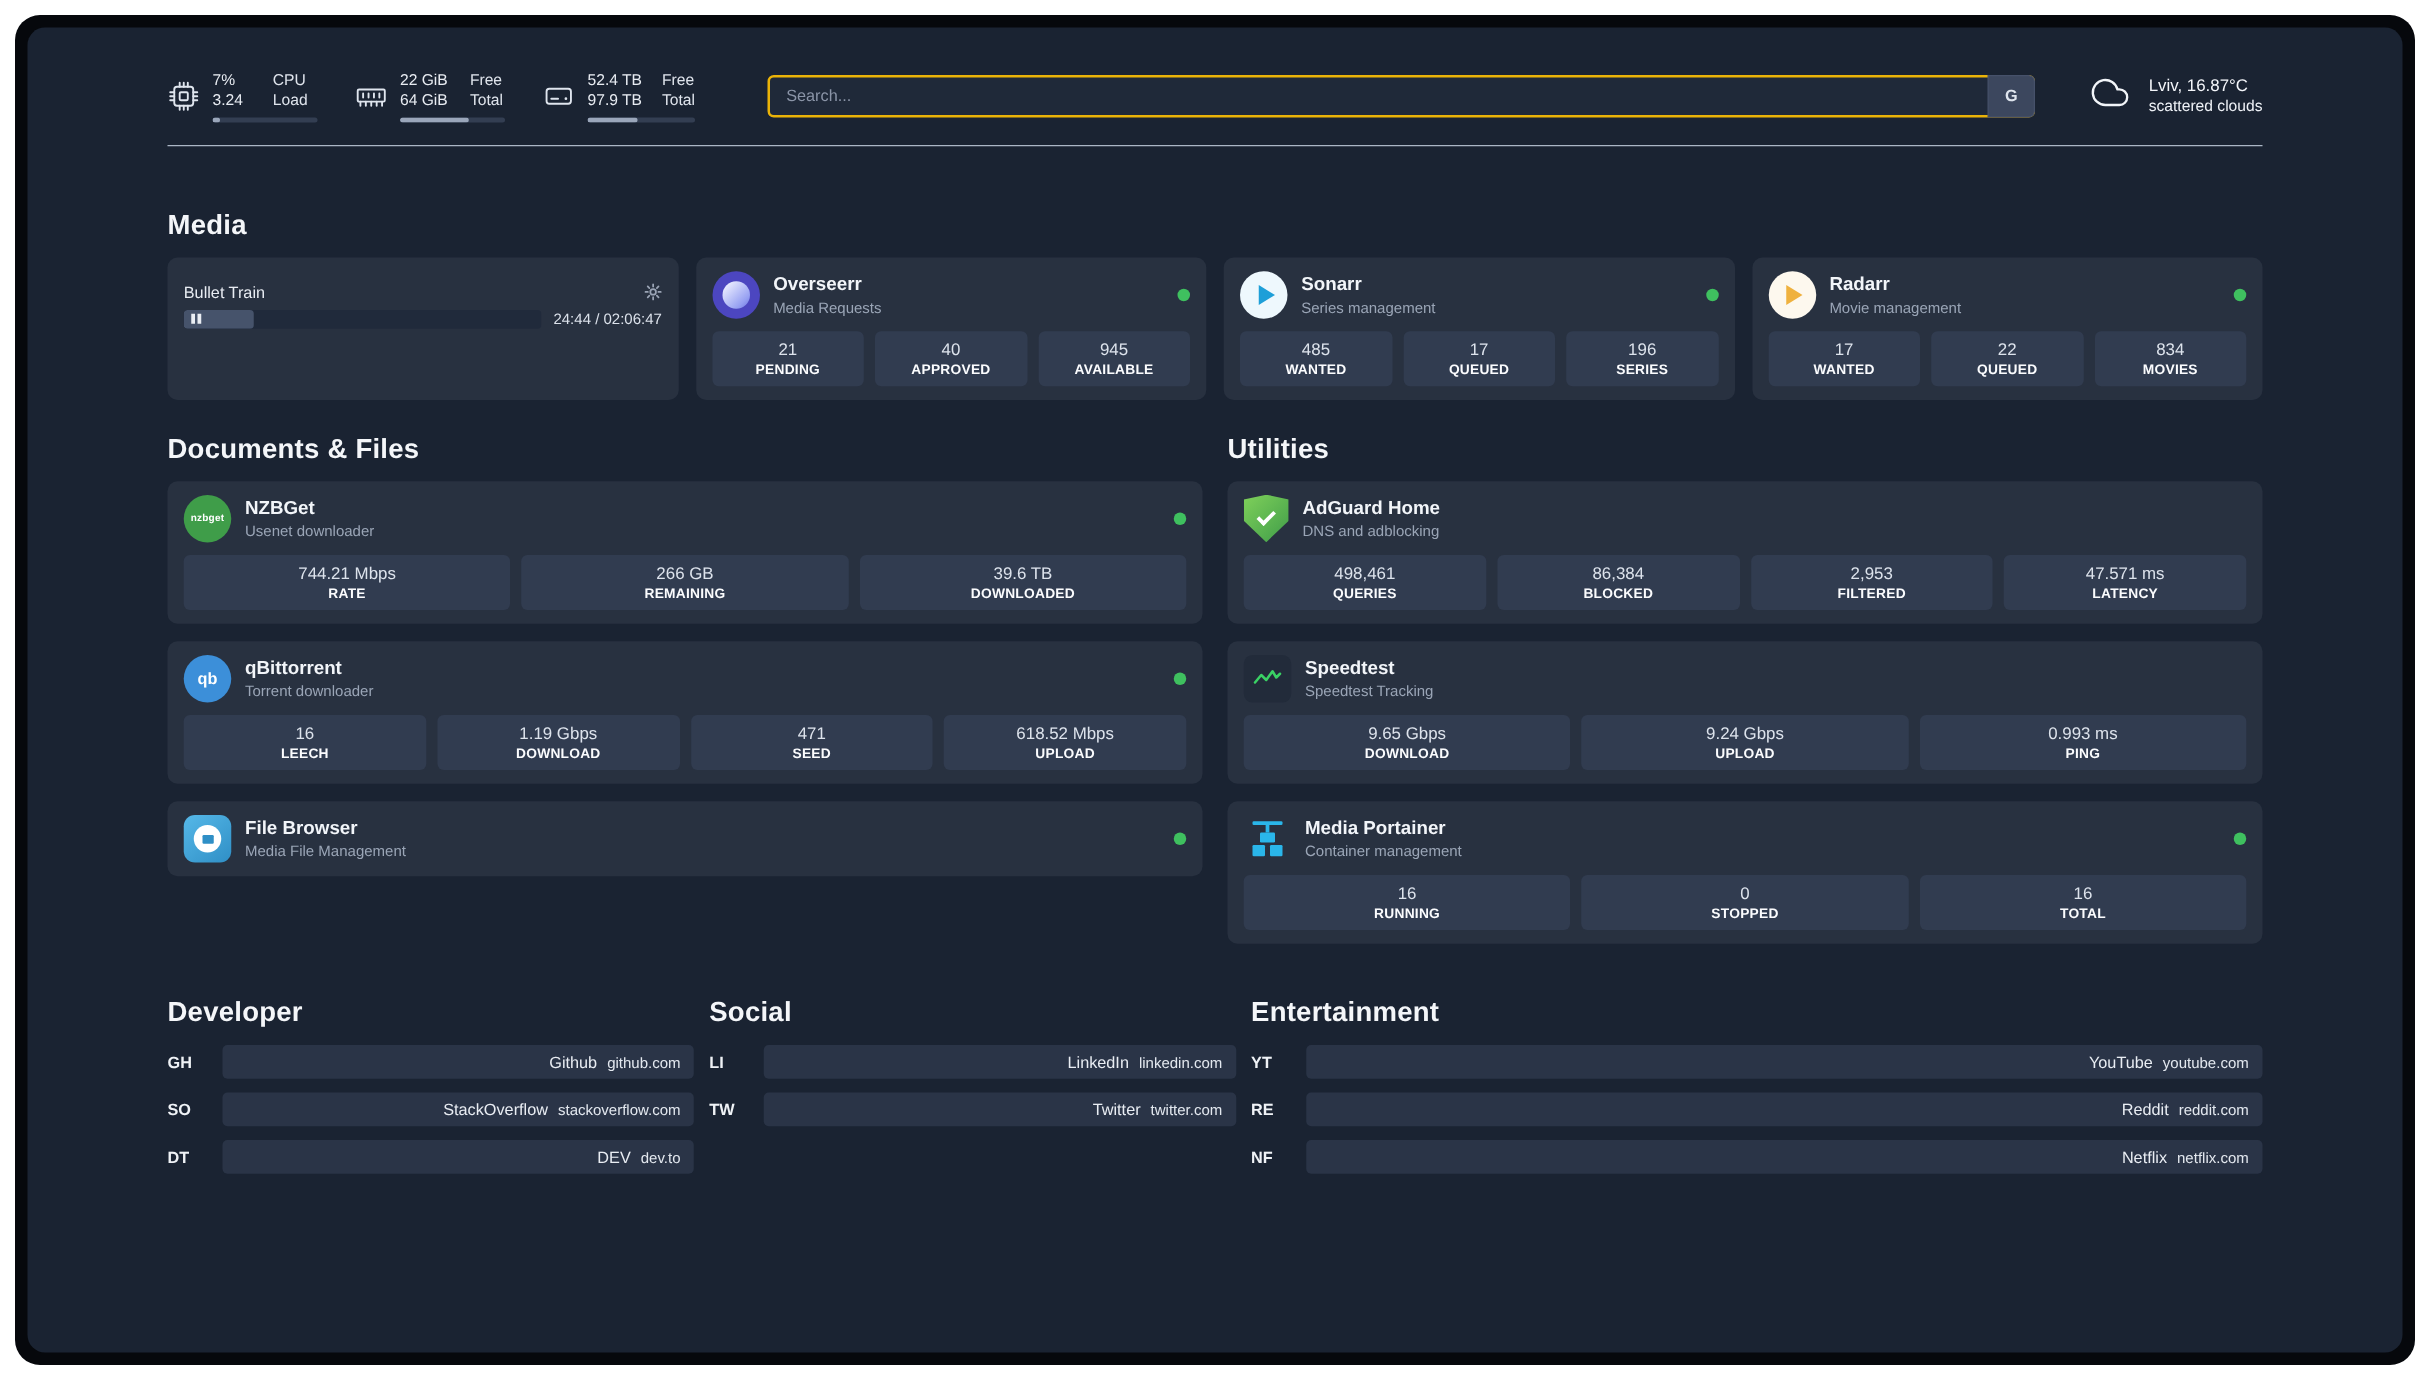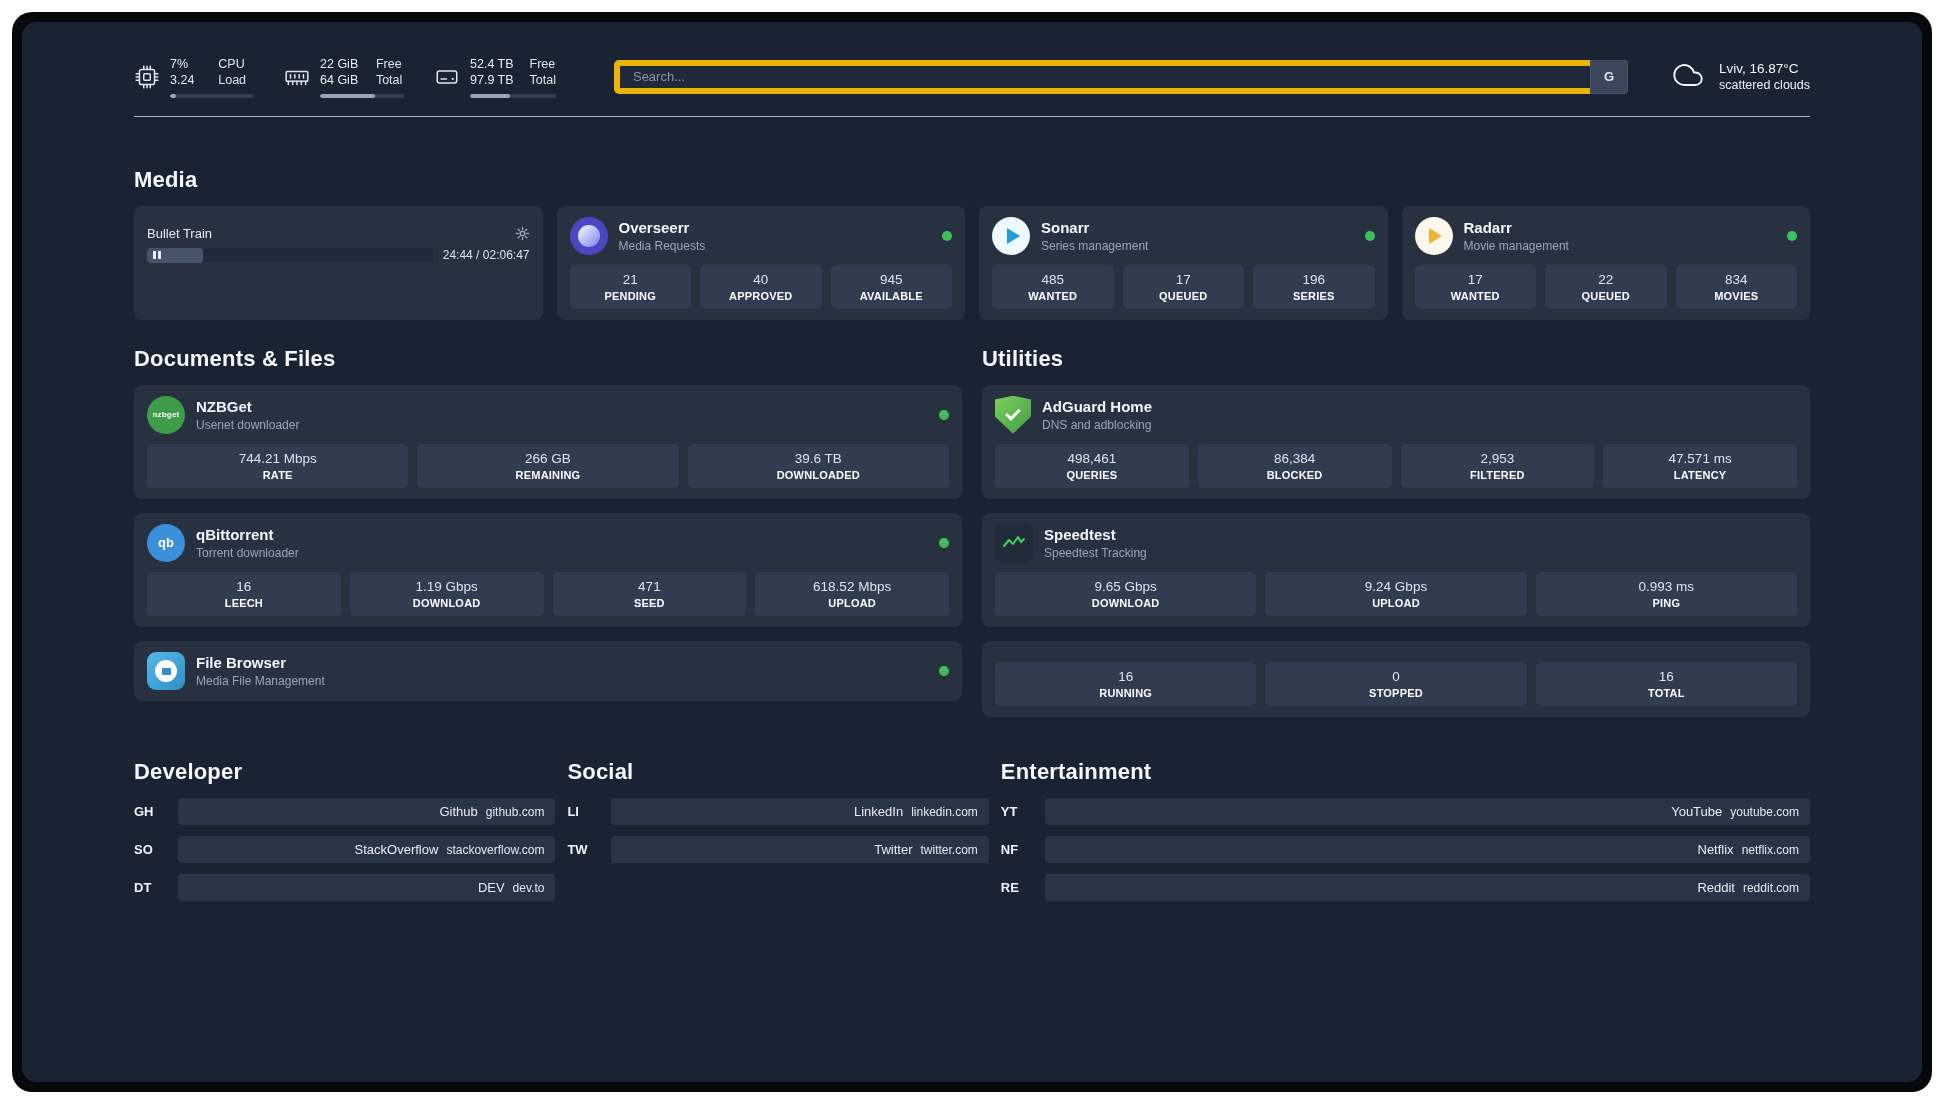--- a/index.html
+++ b/index.html
@@ -12,21 +12,21 @@
   .metrics{display:flex;align-items:center;}
   .metric{display:flex;align-items:center;gap:10px;margin-right:30px;}
   .metric svg{display:block;}
   .metric-body{display:flex;flex-direction:column;min-width:84px;}
   .metric-rows{display:grid;grid-template-columns:auto auto;column-gap:16px;font-size:12.5px;color:#e8ecf2;line-height:1.3;}
   .metric-rows .lab{text-align:left;color:#dfe4ec;}
   .metric-bar{margin-top:5px;height:4px;background:#333e52;border-radius:2px;overflow:hidden;}
   .metric-bar-fill{height:100%;background:#9aa6ba;border-radius:2px;}
 
   .search-wrap{flex:1;position:relative;margin:0 42px 0 28px;height:34px;}
-  .search-input{width:100%;height:100%;box-sizing:border-box;background:#1f2939;border:6px solid #eab308;border-radius:5px;color:#f97316;font-size:13px;padding:0 48px 0 13px;outline:none;font-family:inherit;}
+  .search-input{width:100%;height:100%;box-sizing:border-box;background:#1f2939;border:2px solid #eab308;border-radius:5px;color:#f97316;font-size:13px;padding:0 48px 0 13px;outline:none;font-family:inherit;}
   .search-input::placeholder{color:#8b95a8;}
   .search-engine{position:absolute;right:0;top:0;bottom:0;width:38px;background:#3c4burger;background:#3c475e;border:1px solid #46516a;border-left:1px solid #46516a;border-radius:0 5px 5px 0;color:#dfe5ee;font-size:13px;font-weight:700;display:flex;align-items:center;justify-content:center;cursor:pointer;}
   .weather{display:flex;align-items:center;gap:13px;}
   .weather-loc{font-size:13.5px;color:#f4f6fa;}
   .weather-cond{font-size:12.5px;color:#eef1f6;margin-top:2px;}
 
   .divider{border:none;border-top:1px solid rgba(198,208,223,.85);margin:18px 0 0;}
 
   
   .section-title{font-size:22px;font-weight:600;color:#f4f6f9;margin:0 0 13px;letter-spacing:.2px;}
@@ -426,20 +426,36 @@
               <div class="stat-label">UPLOAD</div>
             </div>
             <div class="stat">
               <div class="stat-value">0.993 ms</div>
               <div class="stat-label">PING</div>
             </div>
           </div>
         </div>
 
         <div class="card">
+          <div class="card-head">
+            <span class="app-icon pt-icon">
+              <svg width="34" height="34" viewBox="0 0 34 34" fill="#2ab6ea">
+                <rect x="5" y="3" width="24" height="3" rx="1"></rect>
+                <rect x="15.5" y="6" width="3" height="6"></rect>
+                <rect x="11" y="12" width="12" height="8" rx="1"></rect>
+                <rect x="5" y="22" width="10" height="9" rx="1"></rect>
+                <rect x="19" y="22" width="10" height="9" rx="1"></rect>
+              </svg>
+            </span>
+            <div class="card-titles">
+              <div class="card-title">Media Portainer</div>
+              <div class="card-sub">Container management</div>
+            </div>
+            <span class="status-dot"></span>
+          </div>
           <div class="stats">
             <div class="stat">
               <div class="stat-value">16</div>
               <div class="stat-label">RUNNING</div>
             </div>
             <div class="stat">
               <div class="stat-value">0</div>
               <div class="stat-label">STOPPED</div>
             </div>
             <div class="stat">
@@ -500,30 +516,30 @@
     <div>
       <h2 class="section-title">Entertainment</h2>
       <div class="bm-row">
         <span class="bm-abbr">YT</span>
         <span class="bm-pill">
           <span class="bm-name">YouTube</span>
           <span class="bm-url">youtube.com</span>
         </span>
       </div>
       <div class="bm-row">
+        <span class="bm-abbr">RE</span>
+        <span class="bm-pill">
+          <span class="bm-name">Reddit</span>
+          <span class="bm-url">reddit.com</span>
+        </span>
+      </div>
+      <div class="bm-row">
         <span class="bm-abbr">NF</span>
         <span class="bm-pill">
           <span class="bm-name">Netflix</span>
           <span class="bm-url">netflix.com</span>
         </span>
       </div>
-      <div class="bm-row">
-        <span class="bm-abbr">RE</span>
-        <span class="bm-pill">
-          <span class="bm-name">Reddit</span>
-          <span class="bm-url">reddit.com</span>
-        </span>
-      </div>
     </div>
   </div>
 
 </div>
 </div>
 
 </body></html>

